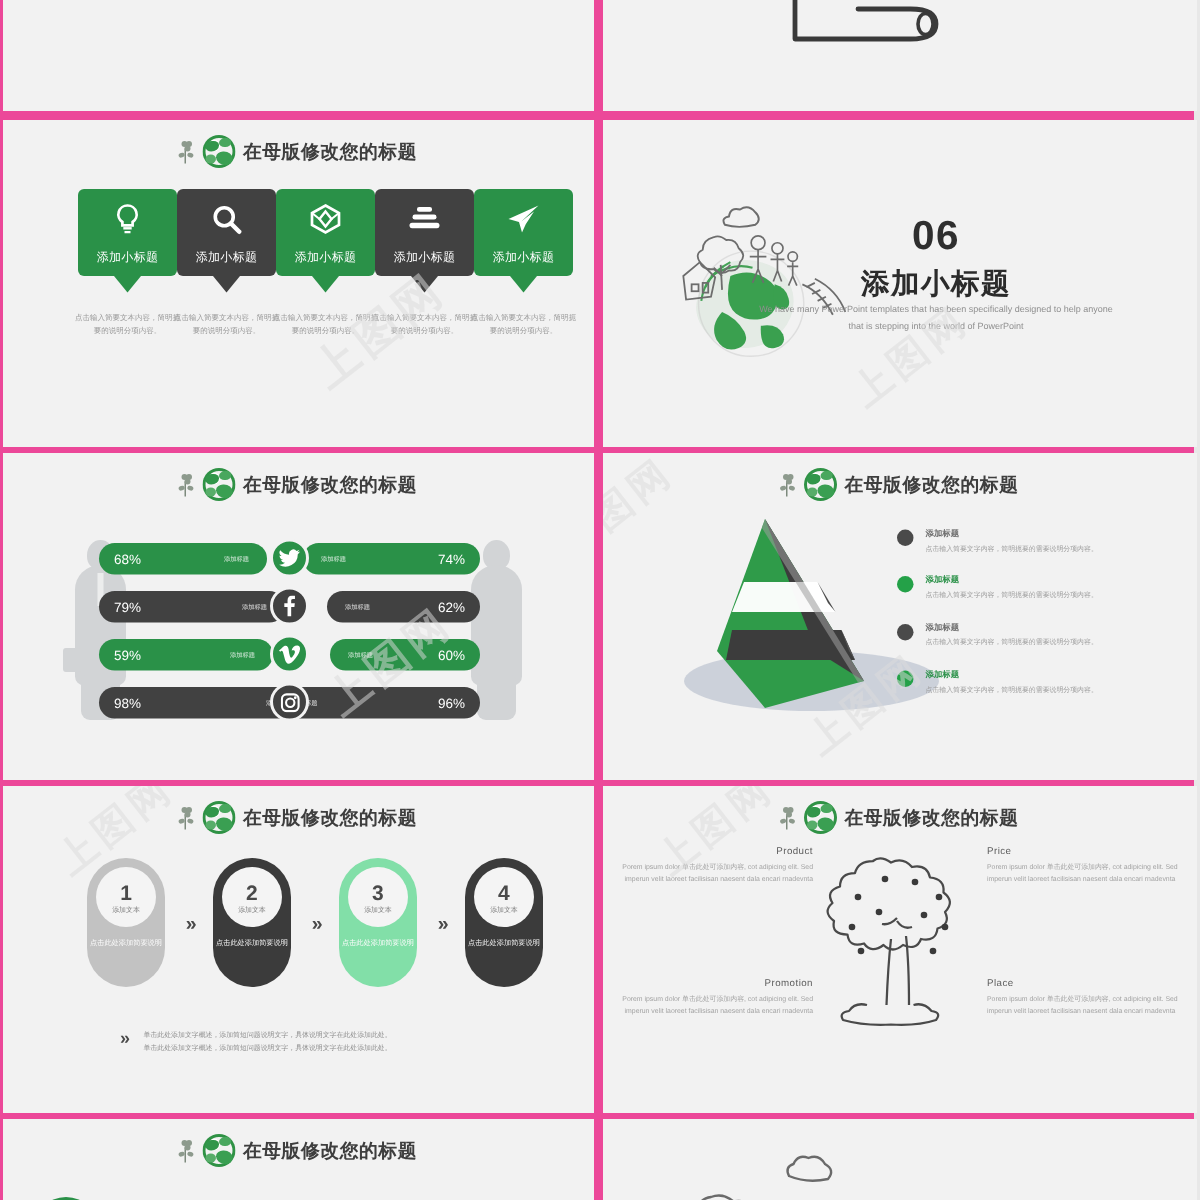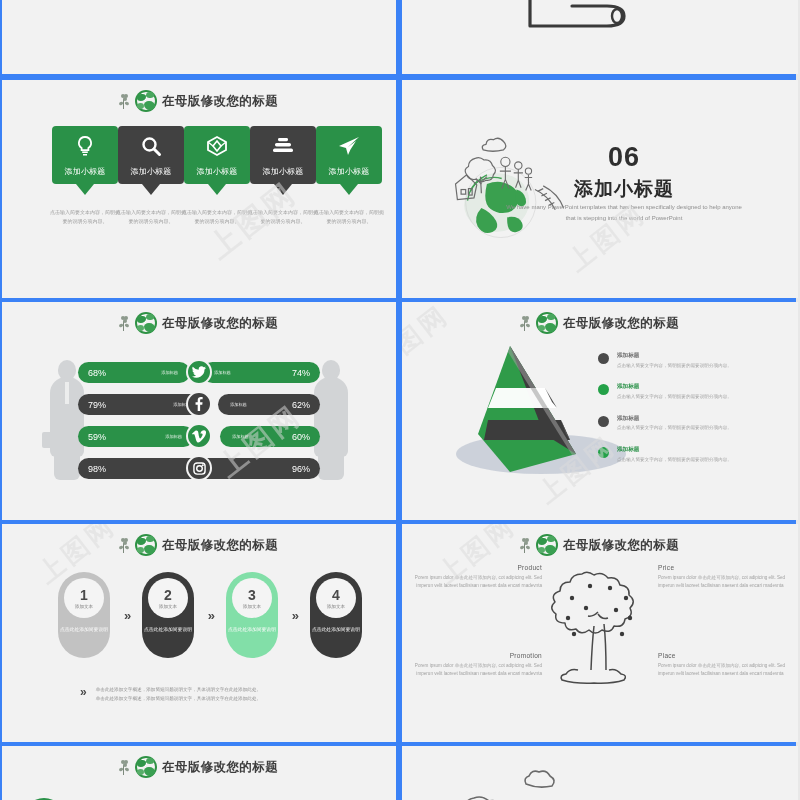--- a/index.html
+++ b/index.html
@@ -1,21 +1,21 @@
 <!DOCTYPE html>
 <html><head>
 <meta charset="utf-8">
 <style>
   html,body{margin:0;padding:0;}
   body{
     width:800px;height:800px;overflow:hidden;
     background:#e8e8e8;
     font-family:"Liberation Sans","DejaVu Sans",sans-serif;
   }
-  .sheet{position:relative;width:796px;height:800px;background:#3b82f6;}
+  .sheet{position:relative;width:796px;height:800px;background:#ec4899;}
 
   
   .slide{position:absolute;background:#f2f2f2;overflow:hidden;box-sizing:border-box;}
   .col-l{left:2px;width:394px;}
   .col-r{left:402px;width:396px;}
   .row-0{top:-146px;height:220px;}
   .row-1{top:80px;height:218px;}
   .row-2{top:302px;height:218px;}
   .row-3{top:524px;height:218px;}
   .row-4{top:746px;height:220px;}
@@ -326,21 +326,21 @@
         <i class="tie"></i>
         <i class="legs"></i>
         <i class="bag"></i>
     </div>
     <div class="sil" style="right:42px">
       <i class="head"></i>
         <i class="body"></i>
         <i class="legs"></i>
     </div>
 
-    <div class="bars" style="left:76px;right:76px">
+    <div class="bars" style="left:64px;right:76px">
 
       <div class="barrow">
         <div class="bar g-bar bl" style="width:112px">
           <span class="pct" style="left:10px">68%</span>
           <span class="mini" style="right:12px">添加标题</span>
         </div>
         <div class="bar g-bar br" style="width:118px">
           <span class="mini" style="left:12px">添加标题</span>
           <span class="pct" style="right:10px">74%</span>
         </div>

